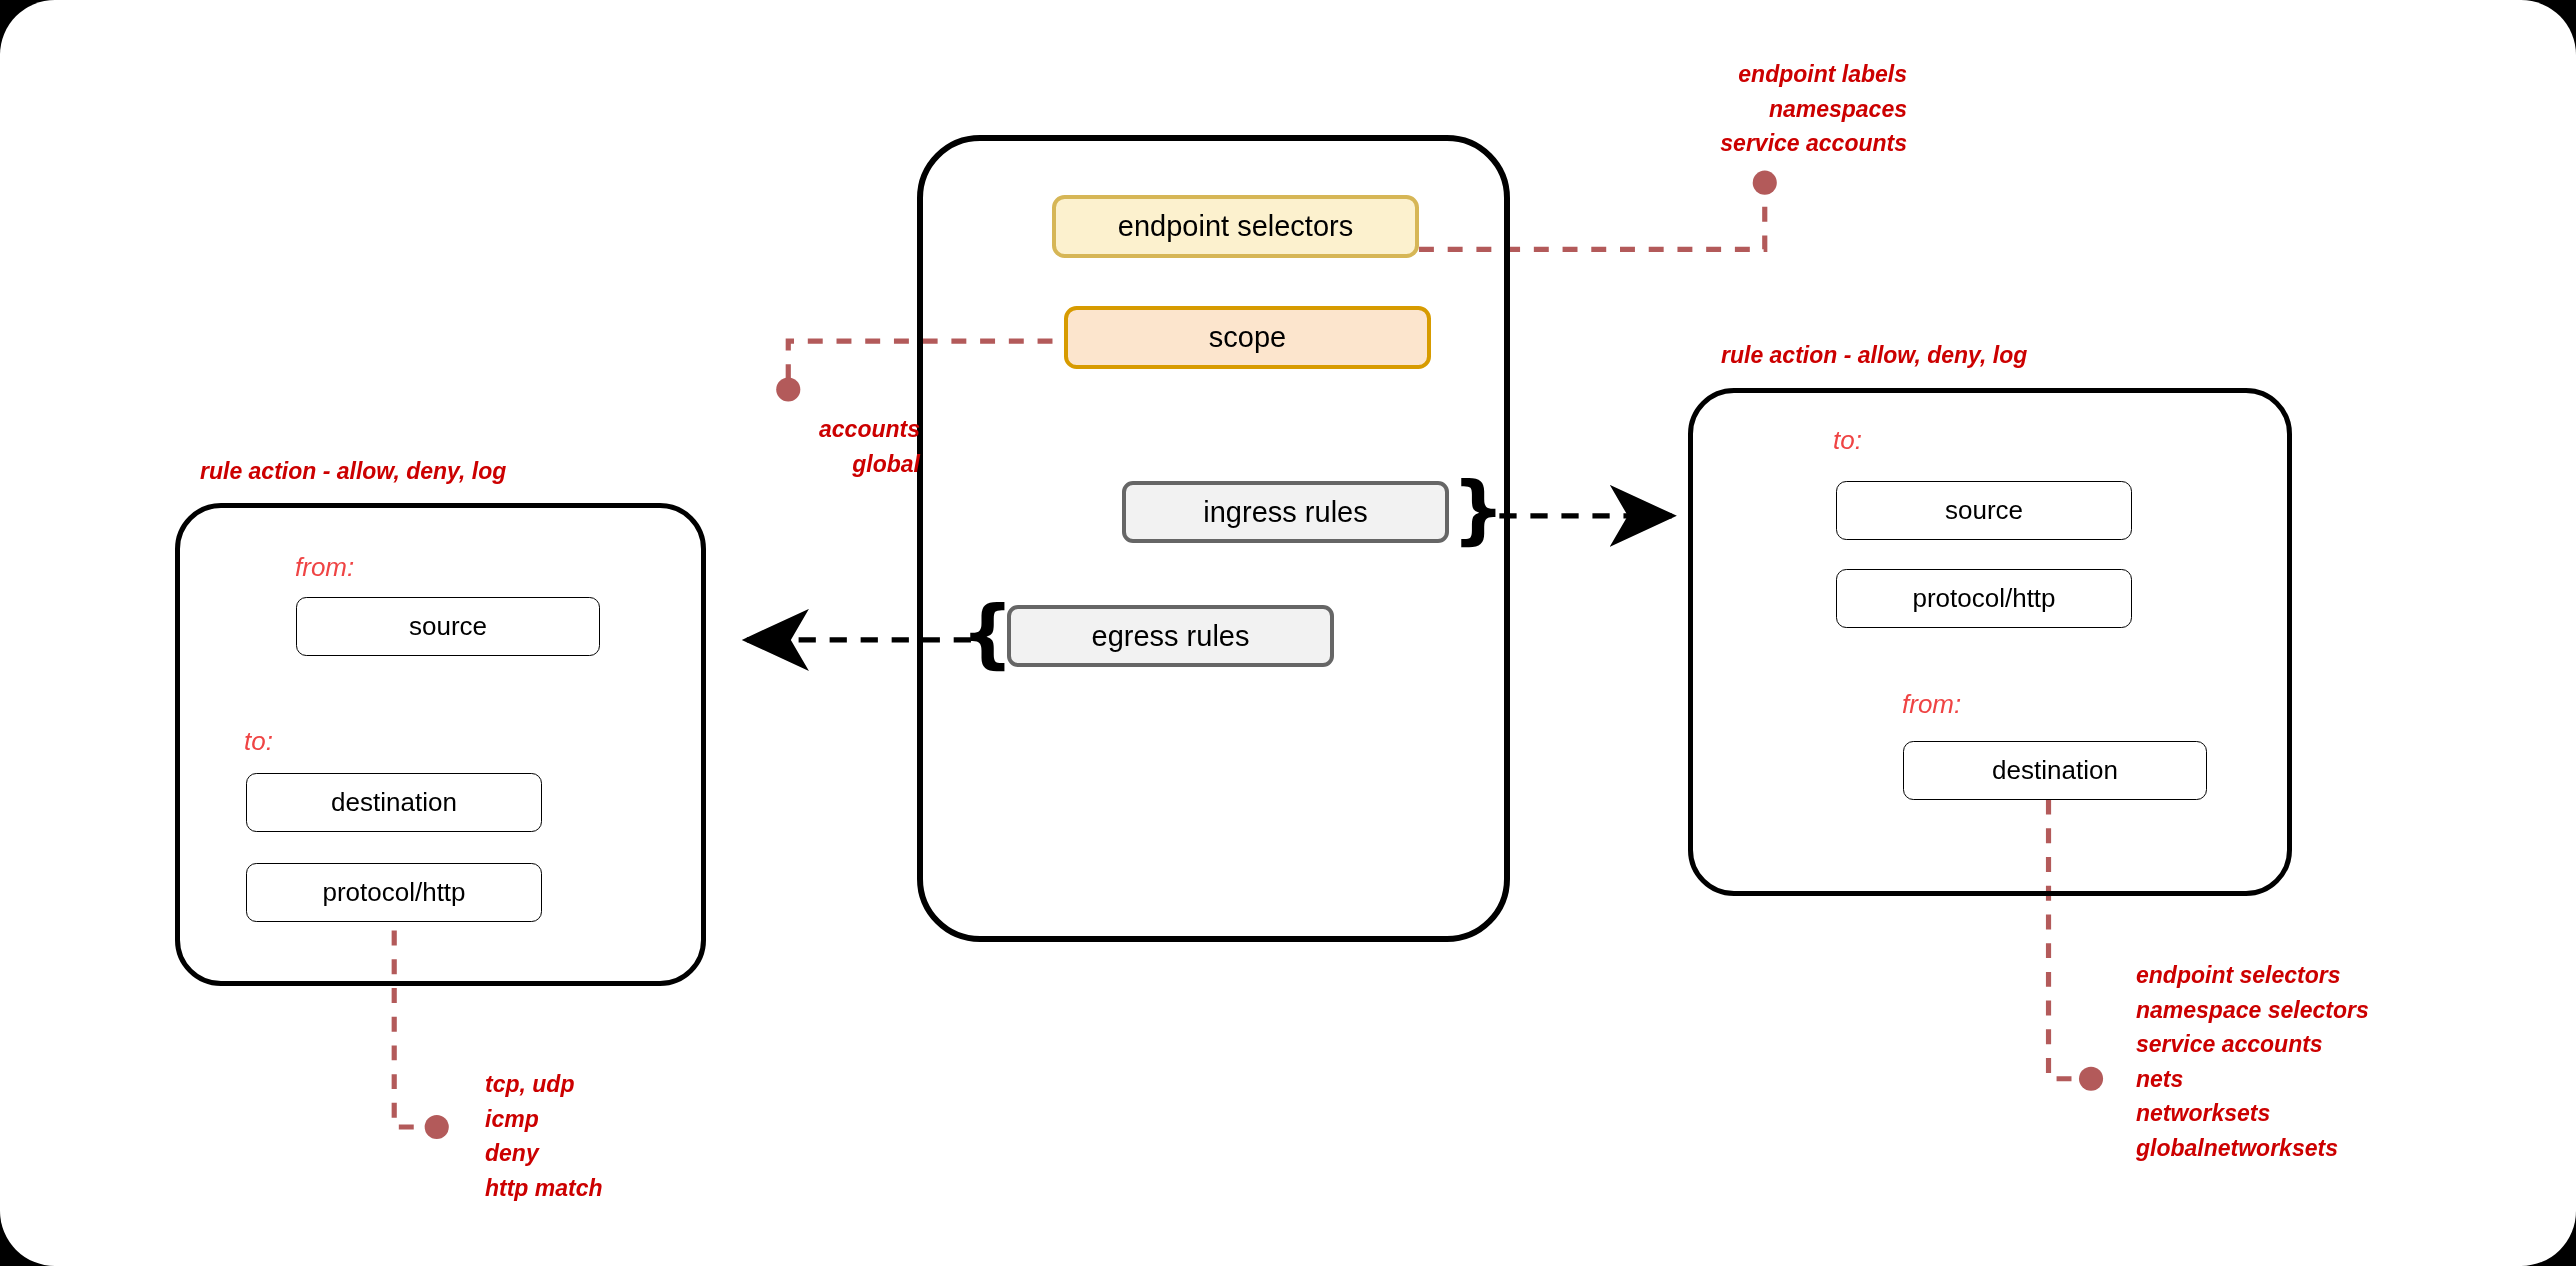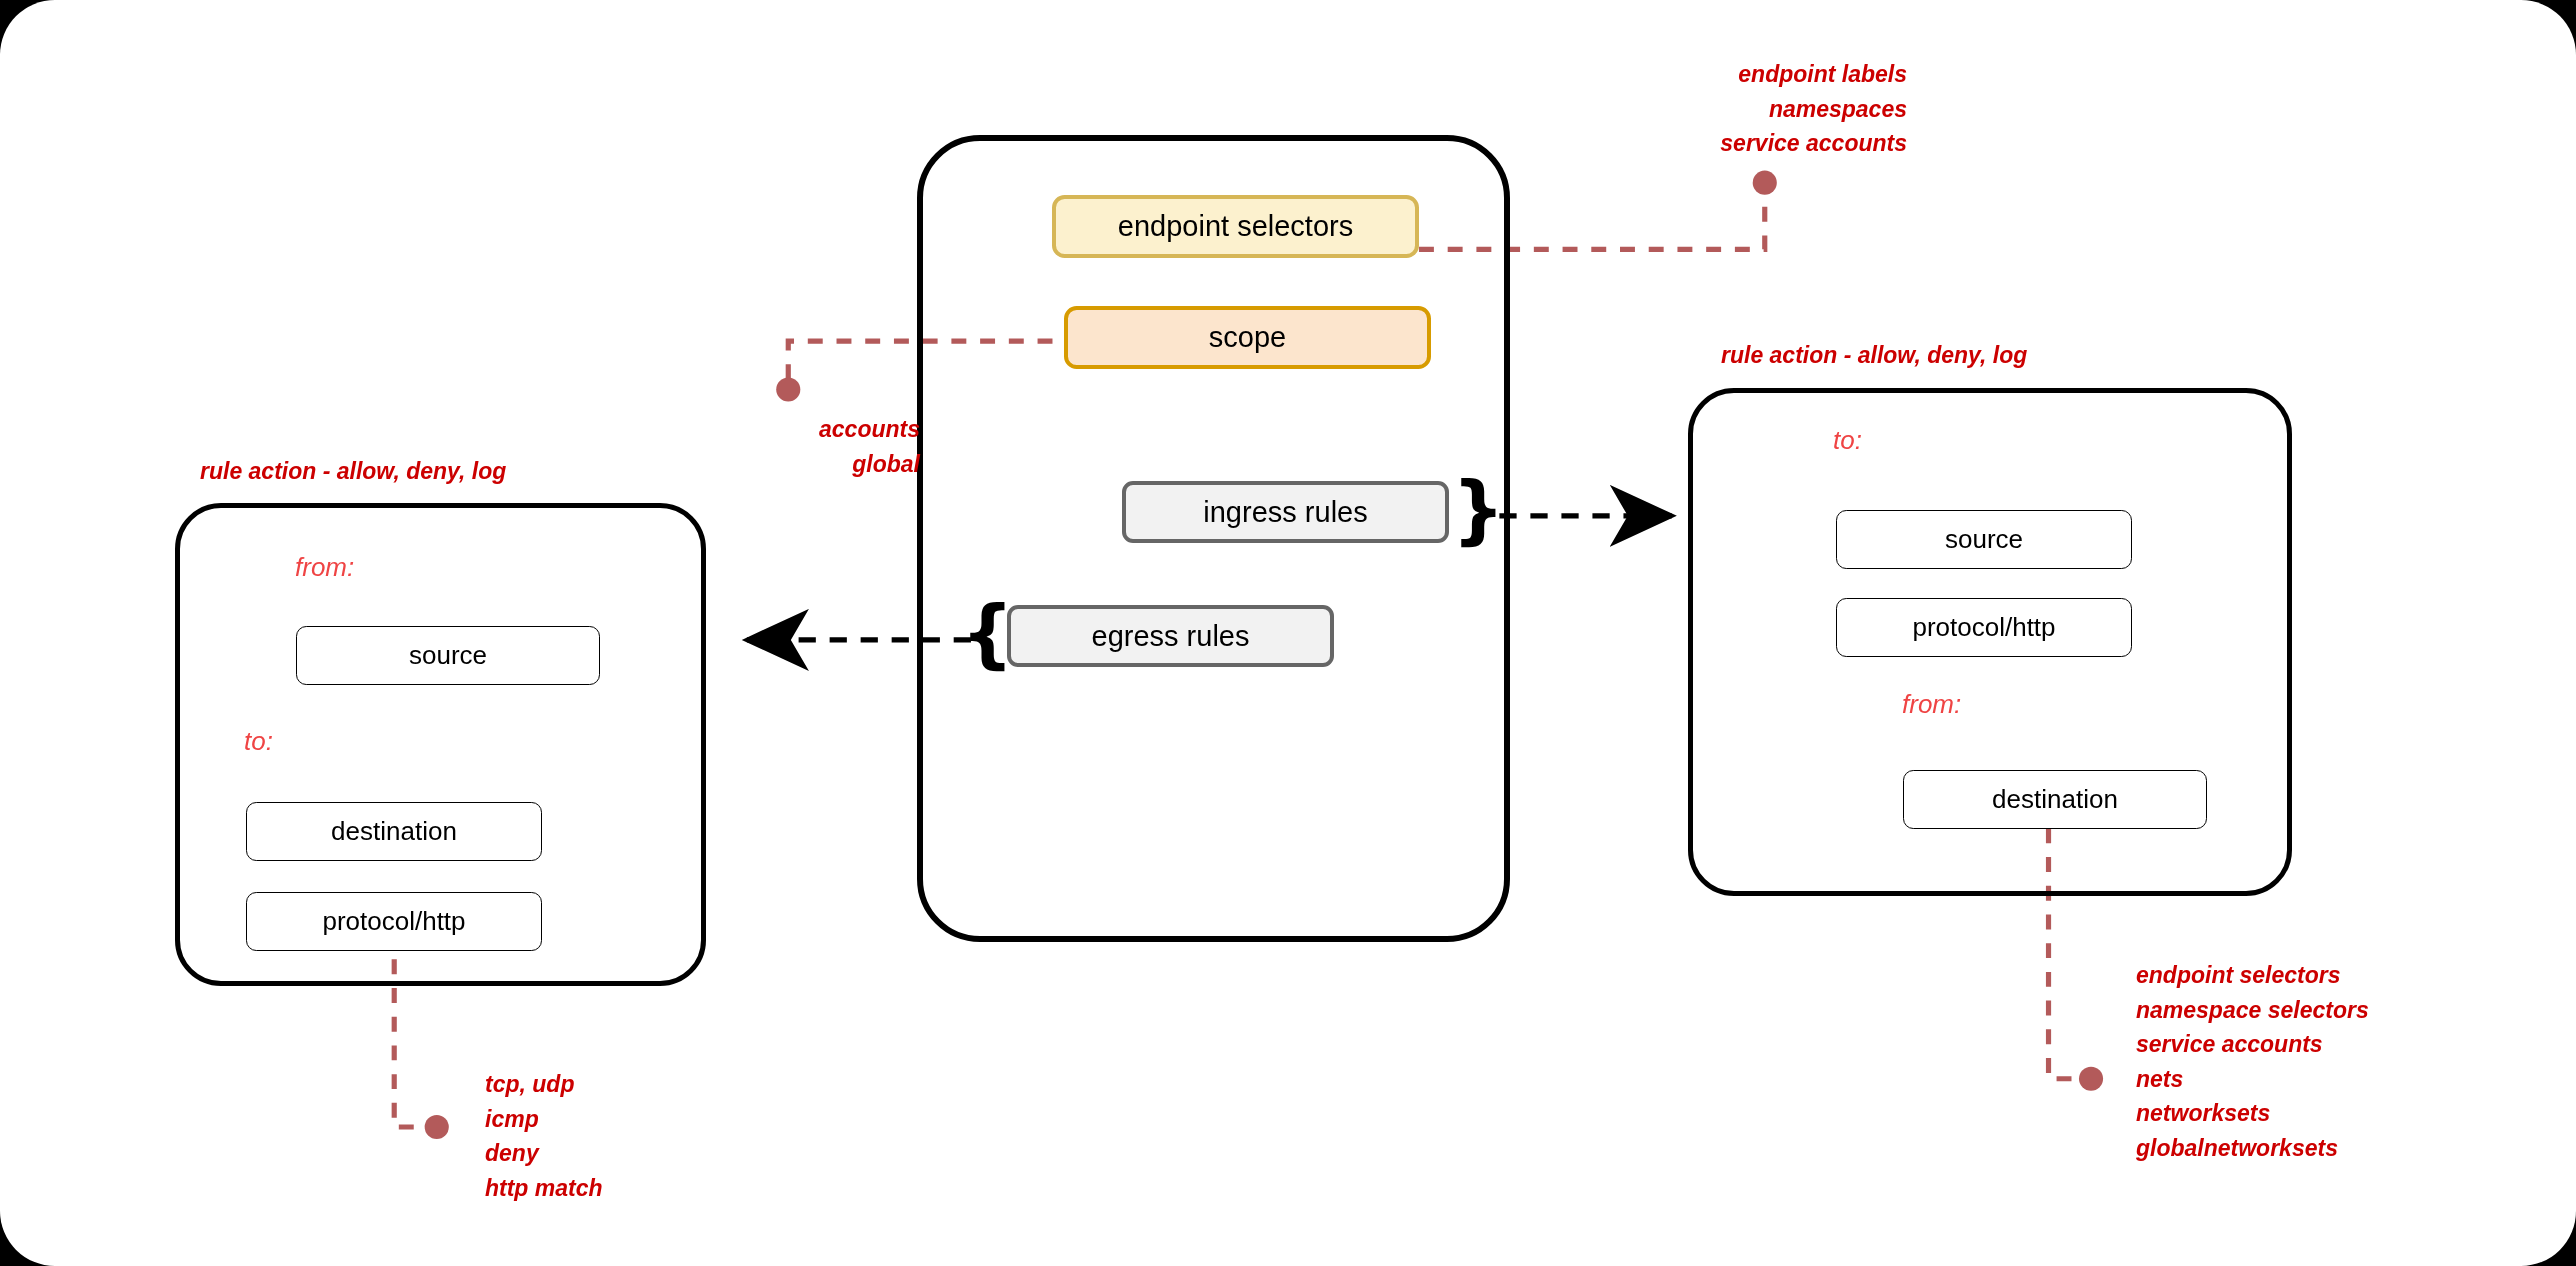--- a/index.html
+++ b/index.html
@@ -7,21 +7,21 @@
        font-family:"Liberation Sans","DejaVu Sans",sans-serif;}
   #canvas{position:relative;width:2576px;height:1266px;background:#000;}
   #sheet{position:absolute;left:0;top:0;width:2576px;height:1266px;
          background:#fff;border-radius:55px;overflow:hidden;}
   .svg-layer{position:absolute;left:0;top:0;width:2576px;height:1266px;}
 
   
   .node{position:absolute;box-sizing:border-box;display:flex;
         align-items:center;justify-content:center;text-align:center;
         color:#000;white-space:nowrap;}
-  .plainbox{background:#fff;border:1.7px solid #000;border-radius:10.3px;font-size:26px;margin-top:29px;}
+  .plainbox{background:#fff;border:1.7px solid #000;border-radius:10.3px;font-size:26px;}
   .yellowbox{background:#FCF1CE;border:4px solid #D6B656;border-radius:12.6px;font-size:29px;}
   .orangebox{background:#FCE5CD;border:4px solid #D79B00;border-radius:12.6px;font-size:29px;}
   .graybox{background:#F2F2F2;border:4px solid #666666;border-radius:11px;font-size:29px;}
   .container-box{position:absolute;box-sizing:border-box;background:transparent;
                  border:5.2px solid #000;border-radius:46px;}
   .container-box.center{border-width:6.3px;border-radius:63px;}
 
   
   .lbl{position:absolute;color:#ef4444;font-size:26px;white-space:nowrap;font-style:italic;}
   .ann{position:absolute;color:#CC0000;font-size:23px;font-weight:bold;

